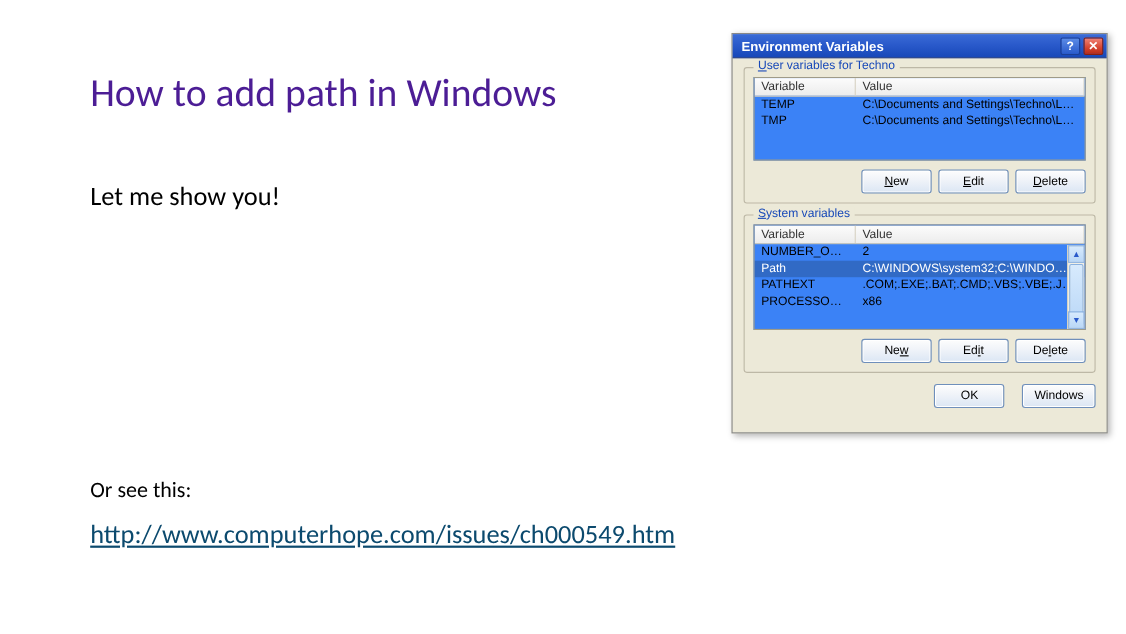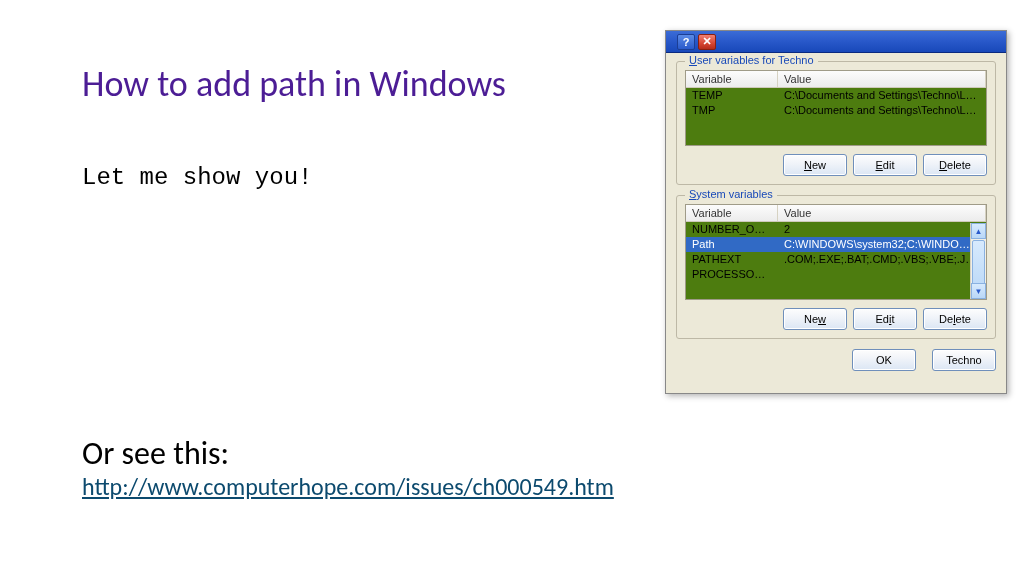--- a/index.html
+++ b/index.html
@@ -19,27 +19,26 @@
     font-size: 36px;
     font-weight: 400;
     color: #4c1d95;
   }
   .slide-subtitle {
     position: absolute;
     left: 82px;
     top: 164px;
     font-size: 24px;
     font-weight: 400;
-    font-family: Liberation Mono, monospace;
   }
   .slide-see {
     position: absolute;
     left: 82px;
     top: 434px;
-    font-size: 32px;
+    font-size: 20px;
   }
   .slide-link {
     position: absolute;
     left: 82px;
     top: 472px;
     font-size: 24px;
     color: #0c4a6e;
     text-decoration: underline;
     cursor: pointer;
   }
@@ -103,21 +102,21 @@
     top: -8px;
     left: 8px;
     background: #ece9d8;
     padding: 0 4px;
     color: #1849b8;
     font-size: 11px;
   }
   .group-label .ul { text-decoration: underline; }
 
   .listbox {
-    background: #4d7c0f;
+    background: #3b82f6;
     border: 1px solid #9f9b88;
     height: 76px;
     overflow: hidden;
     position: relative;
   }
   .listbox.sys { height: 96px; }
   .lb-head {
     display: flex;
     background: linear-gradient(to bottom,#fcfcfc,#ececec);
     border-bottom: 1px solid #cfcabb;
@@ -202,20 +201,21 @@
 </head>
 <body>
 
 <div class="slide-title">How to add path in Windows</div>
 <div class="slide-subtitle">Let me show you!</div>
 <div class="slide-see">Or see this:</div>
 <a class="slide-link">http://www.computerhope.com/issues/ch000549.htm</a>
 
 <div class="ev-dialog">
   <div class="titlebar">
+    <span class="titlebar-title">Environment Variables</span>
     <span class="tb-btn tb-help">?</span>
     <span class="tb-btn tb-close">✕</span>
   </div>
   <div class="dbody">
 
     <div class="group">
       <div class="group-label">
         <span class="ul">U</span><span>ser variables for Techno</span>
       </div>
       <div class="listbox">
@@ -264,20 +264,21 @@
         <div class="lb-row sel">
           <div class="cell cell-var">Path</div>
           <div class="cell cell-val">C:\WINDOWS\system32;C:\WINDOWS;...</div>
         </div>
         <div class="lb-row">
           <div class="cell cell-var">PATHEXT</div>
           <div class="cell cell-val">.COM;.EXE;.BAT;.CMD;.VBS;.VBE;.JS;...</div>
         </div>
         <div class="lb-row">
           <div class="cell cell-var">PROCESSOR_A...</div>
+          <div class="cell cell-val">x86</div>
         </div>
         <div class="scrollbar">
           <div class="sb-btn">▲</div>
           <div class="sb-thumb"></div>
           <div class="sb-btn bot">▼</div>
         </div>
       </div>
       <div class="btn-row">
         <div class="xp-btn">
             <span>Ne</span>
@@ -291,17 +292,17 @@
         <div class="xp-btn">
             <span>De</span>
             <span class="ul">l</span>
             <span>ete</span>
           </div>
       </div>
     </div>
 
     <div class="footer-row">
       <div class="xp-btn">OK</div>
-      <div class="xp-btn">Techno</div>
+      <div class="xp-btn">Windows</div>
     </div>
 
   </div>
 </div>
 
 </body></html>

